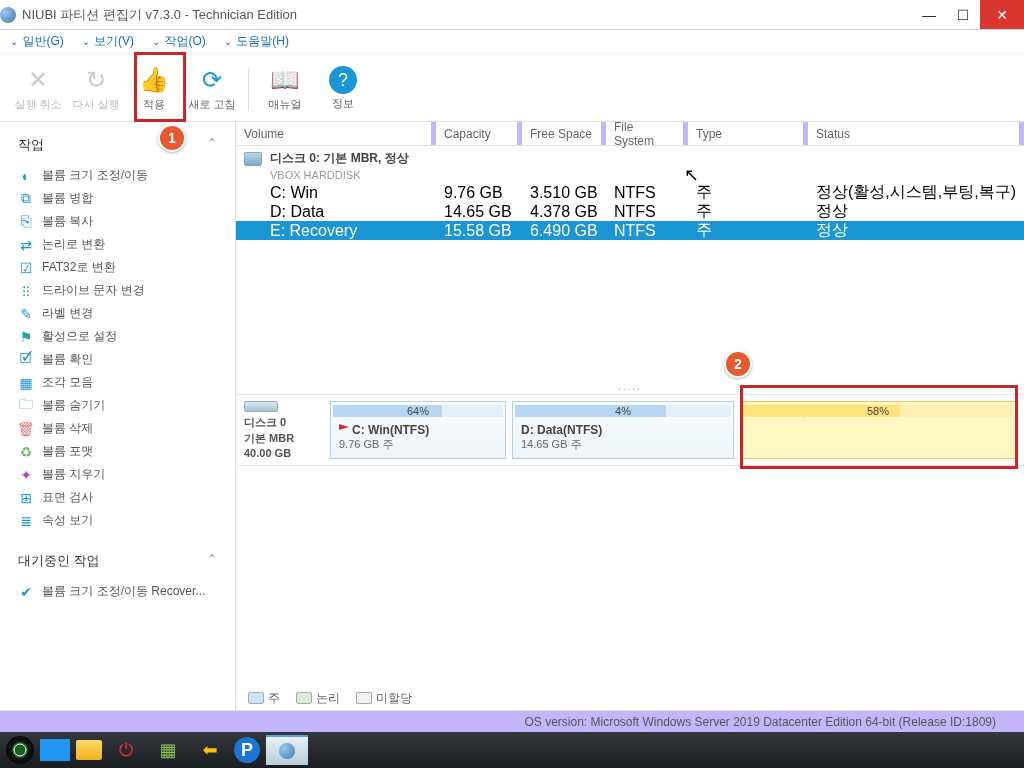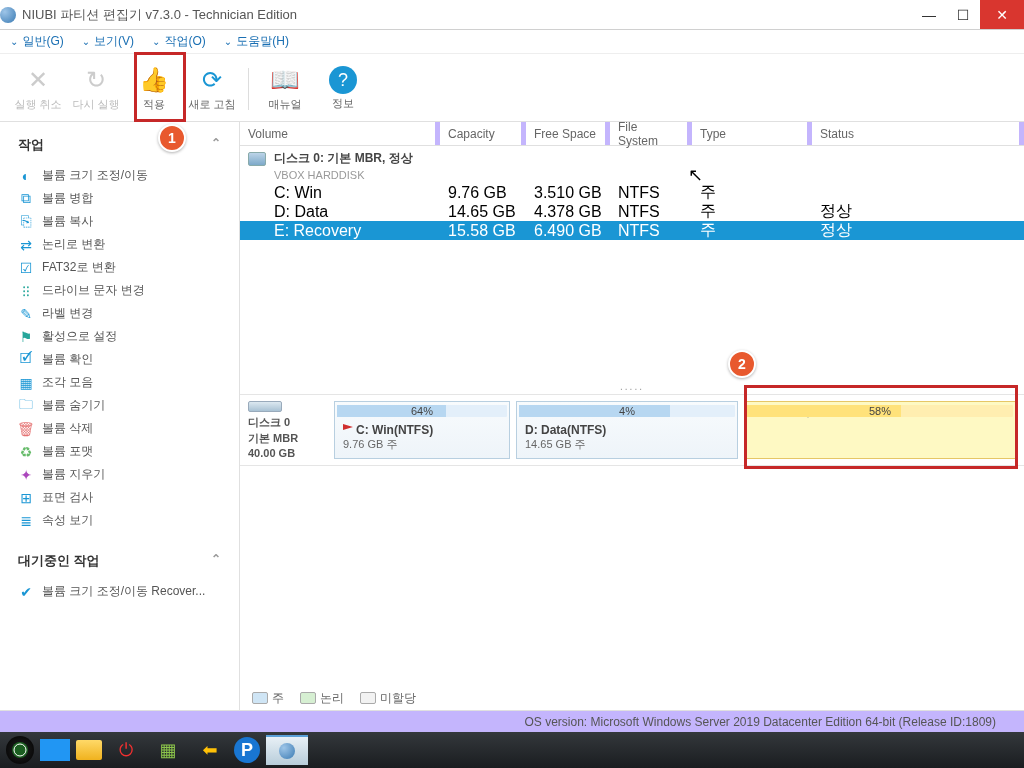--- a/index.html
+++ b/index.html
@@ -28,21 +28,21 @@
   .tbtn.disabled .ico { color:#ccc;}
   .sep { width:1px; height:42px; background:#ddd; margin:0 4px;}
   .redbox1 { border:3px solid #c62828; position:absolute; left:134px; top:52px; width:52px; height:70px; pointer-events:none;}
   .badge1 { position:absolute; left:158px; top:124px; width:28px; height:28px; border-radius:50%; background:#e8592e; color:#fff; display:flex; align-items:center; justify-content:center; font-weight:bold; font-size:14px; border:2px solid #fff; box-shadow:0 1px 3px rgba(0,0,0,0.3); z-index:5;}
 
   
   .main { display:flex; height: 588px; }
 
   
   .sidebar { width: 240px; border-right:1px solid #e0e0e0; padding: 8px 4px; overflow:hidden;}
-  .side-section-title { display:flex; align-items:flex-start; justify-content:space-between; padding:6px 14px; font-size:13px; font-weight:bold; color:#333;}
+  .side-section-title { display:flex; align-items:flex-start; justify-content:space-between; padding:6px 14px; font-size:13px; font-weight:normal; color:#333;}
   .side-section-title .chev2 { color:#999; font-size:12px;}
   .side-items { padding: 4px 0 14px 0;}
   .side-item { display:flex; align-items:center; gap:8px; padding:3px 8px 3px 14px; font-size:12px; color:#555; cursor:default;}
   .side-item .sico { width:16px; height:16px; display:flex; align-items:center; justify-content:center; font-size:14px;}
 
   
   .content { flex:1; display:flex; flex-direction:column; position:relative;}
   .table-head { display:flex; height:24px; border-bottom:1px solid #e0e0e0; font-size:12px; color:#666;}
   .th { display:flex; align-items:center; padding:0 8px; border-right:5px solid #c4b5fd;}
   .col-vol{width:200px;} .col-cap{width:86px;} .col-free{width:84px;} .col-fs{width:82px;} .col-type{width:120px;} .col-status{flex:1;}
@@ -254,20 +254,21 @@
       <b>디스크 0: 기본 MBR, 정상</b>
     </div>
     <div class="disk-sub">VBOX HARDDISK</div>
 
     <div class="row">
       <div class="td col-vol" style="padding-left:34px;">C: Win</div>
       <div class="td col-cap">9.76 GB</div>
       <div class="td col-free">3.510 GB</div>
       <div class="td col-fs">NTFS</div>
       <div class="td col-type">주</div>
+      <div class="td col-status">정상(활성,시스템,부팅,복구)</div>
     </div>
     <div class="row">
       <div class="td col-vol" style="padding-left:34px;">D: Data</div>
       <div class="td col-cap">14.65 GB</div>
       <div class="td col-free">4.378 GB</div>
       <div class="td col-fs">NTFS</div>
       <div class="td col-type">주</div>
       <div class="td col-status">정상</div>
     </div>
     <div class="row selected">

